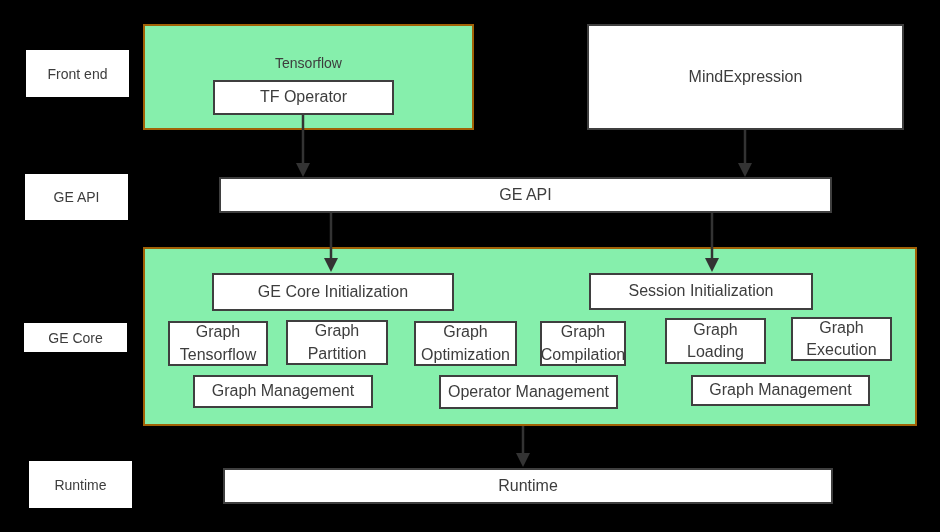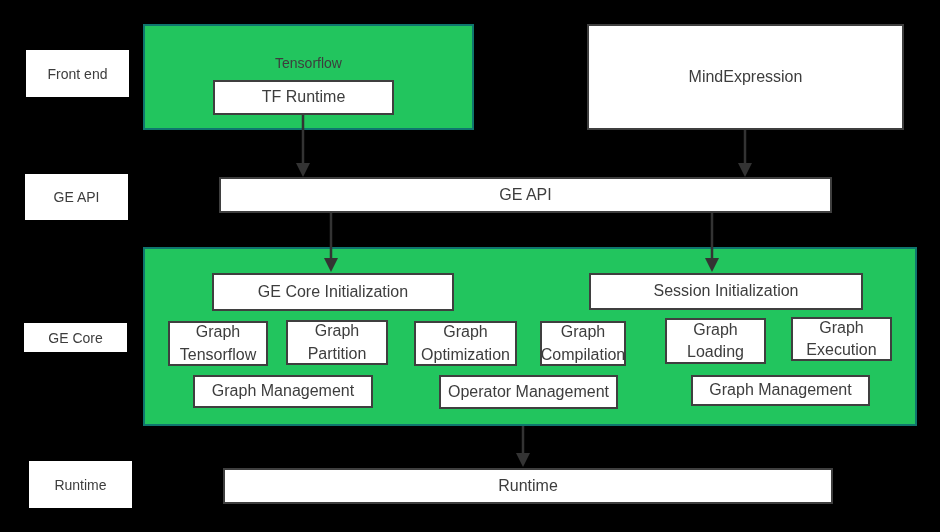--- a/index.html
+++ b/index.html
@@ -36,22 +36,22 @@
     box-sizing: border-box;
     display: flex;
     align-items: center;
     justify-content: center;
     text-align: center;
     font-size: 14px;
     color: #3d3d3d;
   }
   .container-box {
     position: absolute;
-    background: #22c55e;
-    border: 2px solid #0f766e;
+    background: #86efac;
+    border: 2px solid #a16207;
     box-sizing: border-box;
   }
   .tf-title {
     position: absolute;
     left: 0;
     right: 0;
     top: 29px;
     text-align: center;
     font-size: 14px;
     color: #3d3d3d;
@@ -69,30 +69,30 @@
 <div class="stage">
 
   <div class="side-label" style="left:26px; top:50px; width:103px; height:47px;">Front end</div>
   <div class="side-label" style="left:25px; top:174px; width:103px; height:46px;">GE API</div>
   <div class="side-label" style="left:24px; top:323px; width:103px; height:29px;">GE Core</div>
   <div class="side-label" style="left:29px; top:461px; width:103px; height:47px;">Runtime</div>
 
   <div class="container-box" style="left:143px; top:24px; width:331px; height:106px;">
     <div class="tf-title">Tensorflow</div>
   </div>
-  <div class="box" style="left:213px; top:80px; width:181px; height:35px;">TF Runtime</div>
+  <div class="box" style="left:213px; top:80px; width:181px; height:35px;">TF Operator</div>
 
   <div class="box" style="left:587px; top:24px; width:317px; height:106px;">MindExpression</div>
 
   <div class="box" style="left:219px; top:177px; width:613px; height:36px;">GE API</div>
 
   <div class="container-box" style="left:143px; top:247px; width:774px; height:179px;"></div>
 
   <div class="box" style="left:212px; top:273px; width:242px; height:38px;">GE Core Initialization</div>
-  <div class="box" style="left:589px; top:273px; width:274px; height:37px;">Session Initialization</div>
+  <div class="box" style="left:589px; top:273px; width:224px; height:37px;">Session Initialization</div>
 
   <div class="box" style="left:168px; top:321px; width:100px; height:45px;">Graph Tensorflow</div>
   <div class="box" style="left:286px; top:320px; width:102px; height:45px;">Graph Partition</div>
   <div class="box" style="left:414px; top:321px; width:103px; height:45px;">Graph Optimization</div>
   <div class="box" style="left:540px; top:321px; width:86px; height:45px;">Graph Compilation</div>
   <div class="box" style="left:665px; top:318px; width:101px; height:46px;">Graph Loading</div>
   <div class="box" style="left:791px; top:317px; width:101px; height:44px;">Graph Execution</div>
 
   <div class="box" style="left:193px; top:375px; width:180px; height:33px;">Graph Management</div>
   <div class="box" style="left:439px; top:375px; width:179px; height:34px;">Operator Management</div>

